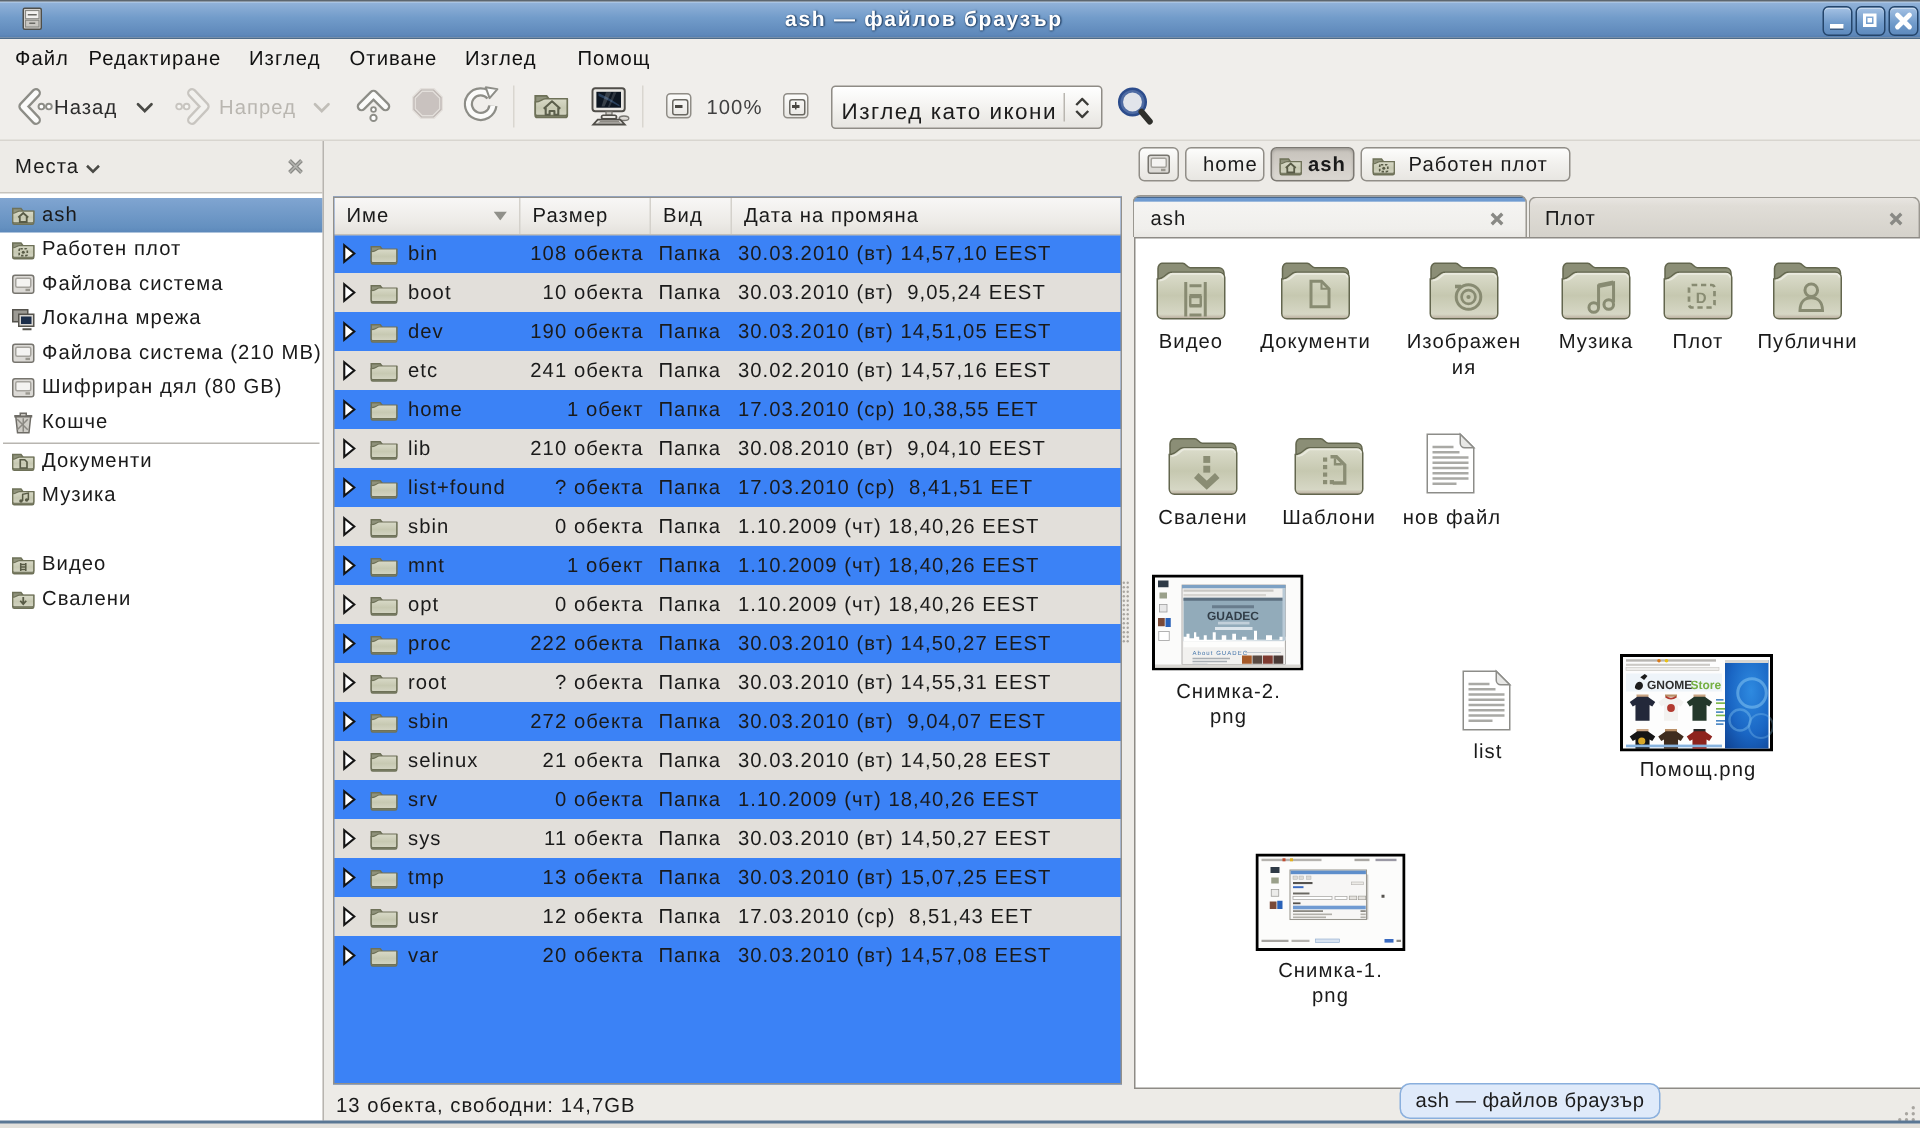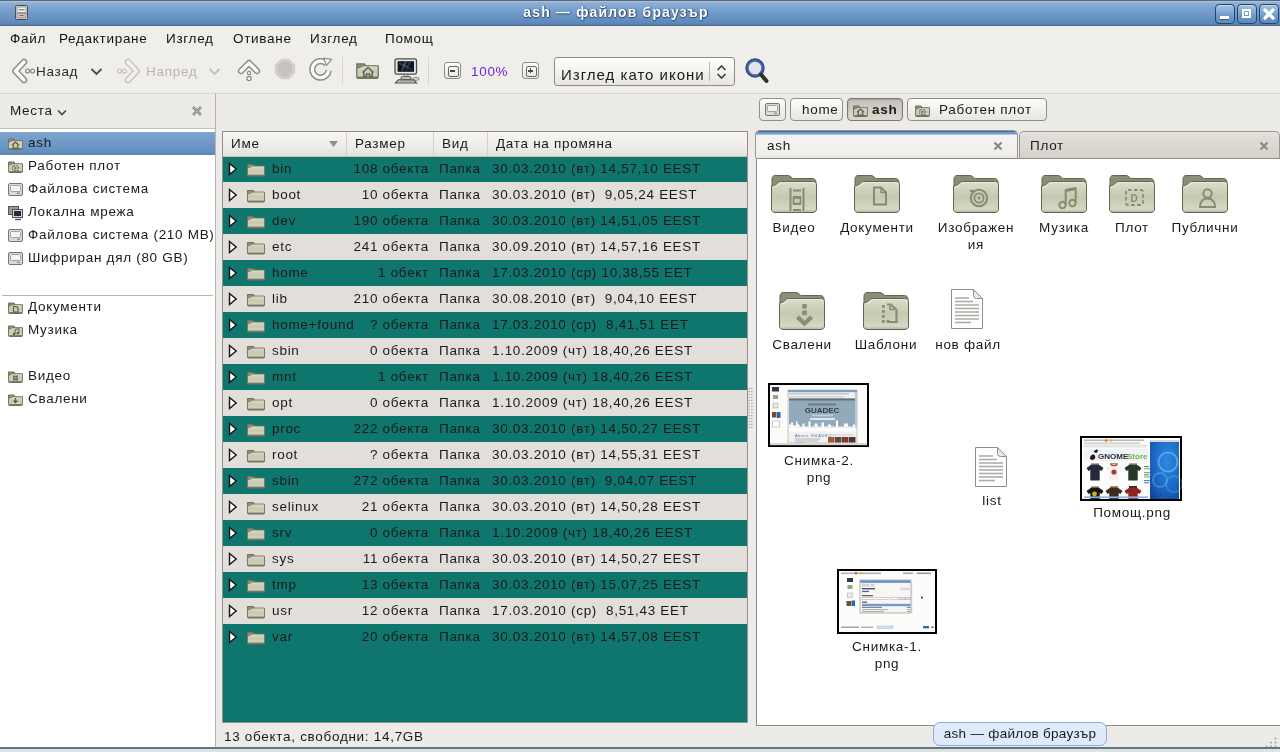--- a/index.html
+++ b/index.html
@@ -21,21 +21,21 @@
 .tsep{top:7px;width:1px;height:28px;background:#d9d6d0}
 
 #sidebar{left:0;top:94px;width:215px;height:653px;background:#edebe7}
 #sidelist{left:0;top:34px;width:215px;height:619px;background:#fff;border-top:1px solid #c6c3bd}
 .srow{position:absolute;left:0;width:215px;height:23px}
 .srow .ic{position:absolute;left:7px;top:3px}
 .srow .tx{position:absolute;left:28px;top:3px;white-space:nowrap}
 #selrow{background:linear-gradient(#80a5d1,#6490c0 85%,#5c88ba)}
 
 #midpane{left:218px;top:94px;width:532px;height:658px}
-#listframe{left:4px;top:37px;width:526px;height:592px;border:1px solid #93908a;background:#0f766e;box-sizing:border-box}
+#listframe{left:4px;top:37px;width:526px;height:592px;border:1px solid #93908a;background:#3b82f6;box-sizing:border-box}
 .lrow{position:absolute;left:0;width:524px;height:26px}
 .lrow.odd{background:#e2dfda}
 
 .lrow .nm{position:absolute;left:49px;top:5px}
 .lrow .sz{position:absolute;left:126px;top:5px;width:80px;text-align:right}
 .lrow .vd{position:absolute;left:216px;top:5px}
 .lrow .dt{position:absolute;left:269px;top:5px;white-space:pre}
 #lheader{position:absolute;left:0;top:0;width:524px;height:24px;
  background:linear-gradient(#f8f7f6,#eceae6 70%,#e4e1dc);border-bottom:1px solid #c2bfb9}
 .hcell{position:absolute;top:0;height:24px;box-sizing:border-box;border-right:1px solid #d4d1cb}
@@ -239,21 +239,21 @@
   <ellipse cx="24" cy="21.8" rx="3.2" ry="1.5" fill="#dcd9d4" stroke="#7b7974" stroke-width="0.9"></ellipse>
   <path d="M3.5 26 L6.5 22.8 H21.5 L24.5 26 z" fill="#e6e4e0" stroke="#504e49" stroke-width="1.2"></path>
   <path d="M7 24.9 h14.5 M7.8 23.9 h13" stroke="#8e8b85" stroke-width="0.8"></path>
  </svg>
  <div class="ab tsep" style="left:428px"></div>
 
  <div class="ab" style="left:444px;top:12px;width:17px;height:17px;border:1px solid #908d87;border-radius:3px;background:linear-gradient(#fcfcfb,#e9e7e3);box-sizing:border-box">
   <div style="position:absolute;left:3px;top:3px;width:9px;height:9px;border:1px solid #6a6862;border-radius:2px"></div>
   <div style="position:absolute;left:5px;top:7px;width:5px;height:1.5px;background:#4a4843"></div>
  </div>
- <span class="ab" style="left:471px;top:14px;color:#6d28d9">100%</span>
+ <span class="ab" style="left:471px;top:14px;color:#404040">100%</span>
 
  <div class="ab" style="left:522px;top:12px;width:17px;height:17px;border:1px solid #908d87;border-radius:3px;background:linear-gradient(#fcfcfb,#e9e7e3);box-sizing:border-box">
   <div style="position:absolute;left:3px;top:3px;width:9px;height:9px;border:1px solid #6a6862;border-radius:2px"></div>
   <div style="position:absolute;left:5px;top:7px;width:5px;height:1.5px;background:#4a4843"></div>
   <div style="position:absolute;left:6.8px;top:5.2px;width:1.5px;height:5px;background:#4a4843"></div>
  </div>
 
  <div class="ab" style="left:554px;top:7px;width:181px;height:29px;border:1px solid #8f8c86;border-radius:3px;background:linear-gradient(#ffffff,#f2f1ee 55%,#e7e5e1);box-sizing:border-box">
   <span style="position:absolute;left:6px;top:8px;font-size:15px;letter-spacing:1px;color:#1c1c1c">Изглед като икони</span>
   <div style="position:absolute;right:24px;top:4px;width:1px;height:19px;background:#b9b6b0"></div>
@@ -307,20 +307,26 @@
         <svg class="ic" width="17" height="17" viewBox="0 0 17 17">
           <use href="#i-drive"></use>
         </svg>
         <span class="tx">Файлова система (210 MB)</span>
       </div>
 <div class="srow" style="top:118px">
         <svg class="ic" width="17" height="17" viewBox="0 0 17 17">
           <use href="#i-drive"></use>
         </svg>
         <span class="tx">Шифриран дял (80 GB)</span>
+      </div>
+<div class="srow" style="top:141px">
+        <svg class="ic" width="17" height="17" viewBox="0 0 17 17">
+          <use href="#i-trash"></use>
+        </svg>
+        <span class="tx">Кошче</span>
       </div>
 <div style="position:absolute;left:2px;top:166px;width:211px;height:1px;background:#b8b5b0"></div>
 <div class="srow" style="top:167px">
         <svg class="ic" width="17" height="17" viewBox="0 0 17 17">
           <use href="#i-fdoc"></use>
         </svg>
         <span class="tx">Документи</span>
       </div>
 <div class="srow" style="top:190px">
         <svg class="ic" width="17" height="17" viewBox="0 0 17 17">
@@ -400,21 +406,21 @@
 <div class="lrow odd" style="top:102px">
         <svg style="position:absolute;left:5px;top:6px" width="10" height="14" viewBox="0 0 10 14">
           <path d="M1.5 1.5 L8.2 7 L1.5 12.5 z" fill="#fff" stroke="#141414" stroke-width="1.4"></path>
         </svg>
         <svg class="fsvg" style="position:absolute;left:23px;top:5px" width="20" height="16" viewBox="0 0 20 16">
           <use href="#sfold"></use>
         </svg>
         <span class="nm">etc</span>
         <span class="sz">241 обекта</span>
         <span class="vd">Папка</span>
-        <span class="dt">30.09.2010 (вт) 14,57,16 EEST</span>
+        <span class="dt">30.02.2010 (вт) 14,57,16 EEST</span>
       </div>
 <div class="lrow" style="top:128px">
         <svg style="position:absolute;left:5px;top:6px" width="10" height="14" viewBox="0 0 10 14">
           <path d="M1.5 1.5 L8.2 7 L1.5 12.5 z" fill="#fff" stroke="#141414" stroke-width="1.4"></path>
         </svg>
         <svg class="fsvg" style="position:absolute;left:23px;top:5px" width="20" height="16" viewBox="0 0 20 16">
           <use href="#sfold"></use>
         </svg>
         <span class="nm">home</span>
         <span class="sz">1 обект</span>
@@ -433,21 +439,21 @@
         <span class="vd">Папка</span>
         <span class="dt">30.08.2010 (вт)  9,04,10 EEST</span>
       </div>
 <div class="lrow" style="top:180px">
         <svg style="position:absolute;left:5px;top:6px" width="10" height="14" viewBox="0 0 10 14">
           <path d="M1.5 1.5 L8.2 7 L1.5 12.5 z" fill="#fff" stroke="#141414" stroke-width="1.4"></path>
         </svg>
         <svg class="fsvg" style="position:absolute;left:23px;top:5px" width="20" height="16" viewBox="0 0 20 16">
           <use href="#sfold"></use>
         </svg>
-        <span class="nm">home+found</span>
+        <span class="nm">list+found</span>
         <span class="sz">? обекта</span>
         <span class="vd">Папка</span>
         <span class="dt">17.03.2010 (ср)  8,41,51 EET</span>
       </div>
 <div class="lrow odd" style="top:206px">
         <svg style="position:absolute;left:5px;top:6px" width="10" height="14" viewBox="0 0 10 14">
           <path d="M1.5 1.5 L8.2 7 L1.5 12.5 z" fill="#fff" stroke="#141414" stroke-width="1.4"></path>
         </svg>
         <svg class="fsvg" style="position:absolute;left:23px;top:5px" width="20" height="16" viewBox="0 0 20 16">
           <use href="#sfold"></use>

